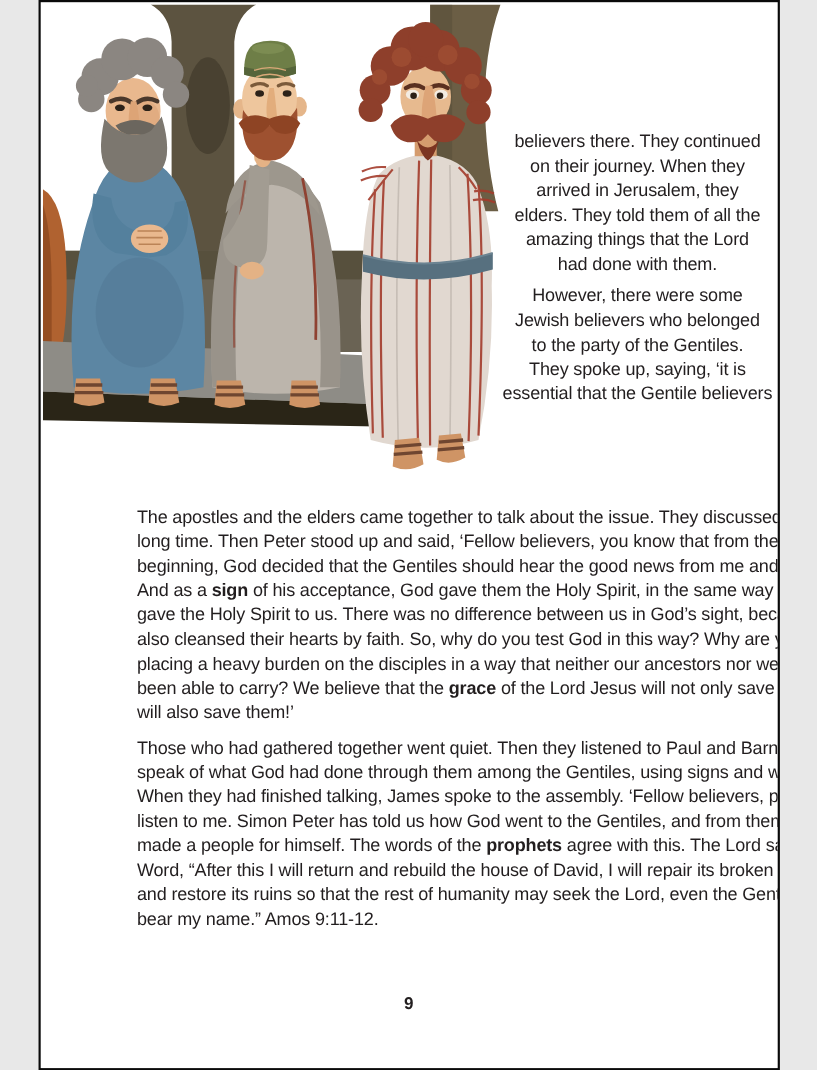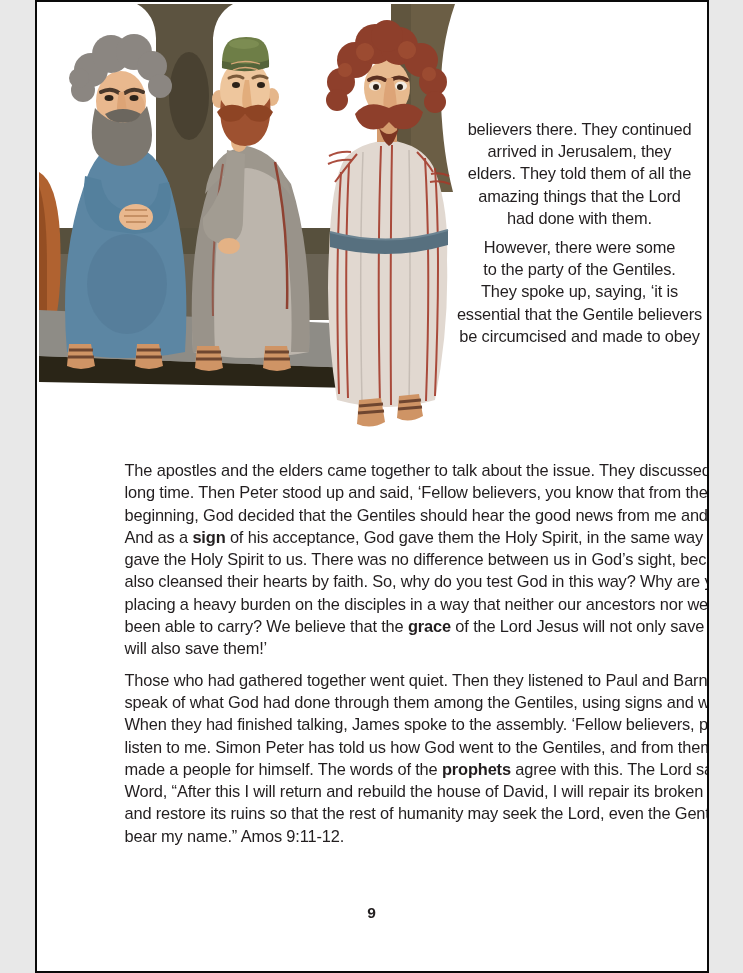--- a/index.html
+++ b/index.html
@@ -192,31 +192,32 @@
         <path d="M320,402 L344,400 M319,409 L345,407" stroke="#6f4630" stroke-width="3" fill="none"></path>
         <path d="M360,392 L380,390 L384,412 Q370,420 358,414 Z" fill="#cf9465"></path>
         <path d="M360,398 L382,396 M359,405 L383,403" stroke="#6f4630" stroke-width="3" fill="none"></path>
       </g>
     </g>
   </svg>
 
   <div class="wrap-column">
       <div class="wrap-para">
         <div class="wrap-line">believers there. They continued</div>
+        <div class="wrap-line">on their journey. When they</div>
         <div class="wrap-line">arrived in Jerusalem, they</div>
         <div class="wrap-line">elders. They told them of all the</div>
         <div class="wrap-line">amazing things that the Lord</div>
         <div class="wrap-line">had done with them.</div>
       </div>
       <div class="wrap-para">
         <div class="wrap-line">However, there were some</div>
+        <div class="wrap-line">Jewish believers who belonged</div>
         <div class="wrap-line">to the party of the Gentiles.</div>
         <div class="wrap-line">They spoke up, saying, ‘it is</div>
         <div class="wrap-line">essential that the Gentile believers</div>
-        <div class="wrap-line">be circumcised and made to obey</div>
       </div>
     </div>
 
   <div class="body-text">
       <p class="body-para"><span>The apostles and the elders came together to talk about the issue. They discussed it for a long time. Then Peter stood up and said, ‘Fellow believers, you know that from the beginning, God decided that the Gentiles should hear the good news from me and believe. And as a </span><b>sign</b><span> of his acceptance, God gave them the Holy Spirit, in the same way that he gave the Holy Spirit to us. There was no difference between us in God’s sight, because he also cleansed their hearts by faith. So, why do you test God in this way? Why are you placing a heavy burden on the disciples in a way that neither our ancestors nor we have been able to carry? We believe that the </span><b>grace</b><span> of the Lord Jesus will not only save us, but it will also save them!’</span></p>
       <p class="body-para"><span>Those who had gathered together went quiet. Then they listened to Paul and Barnabas speak of what God had done through them among the Gentiles, using signs and wonders. When they had finished talking, James spoke to the assembly. ‘Fellow believers, please listen to me. Simon Peter has told us how God went to the Gentiles, and from them, he made a people for himself. The words of the </span><b>prophets</b><span> agree with this. The Lord says in his Word, “After this I will return and rebuild the house of David, I will repair its broken walls and restore its ruins so that the rest of humanity may seek the Lord, even the Gentiles who bear my name.” Amos 9:11-12.</span></p>
     </div>
 
   <div class="page-number">9</div>
 

